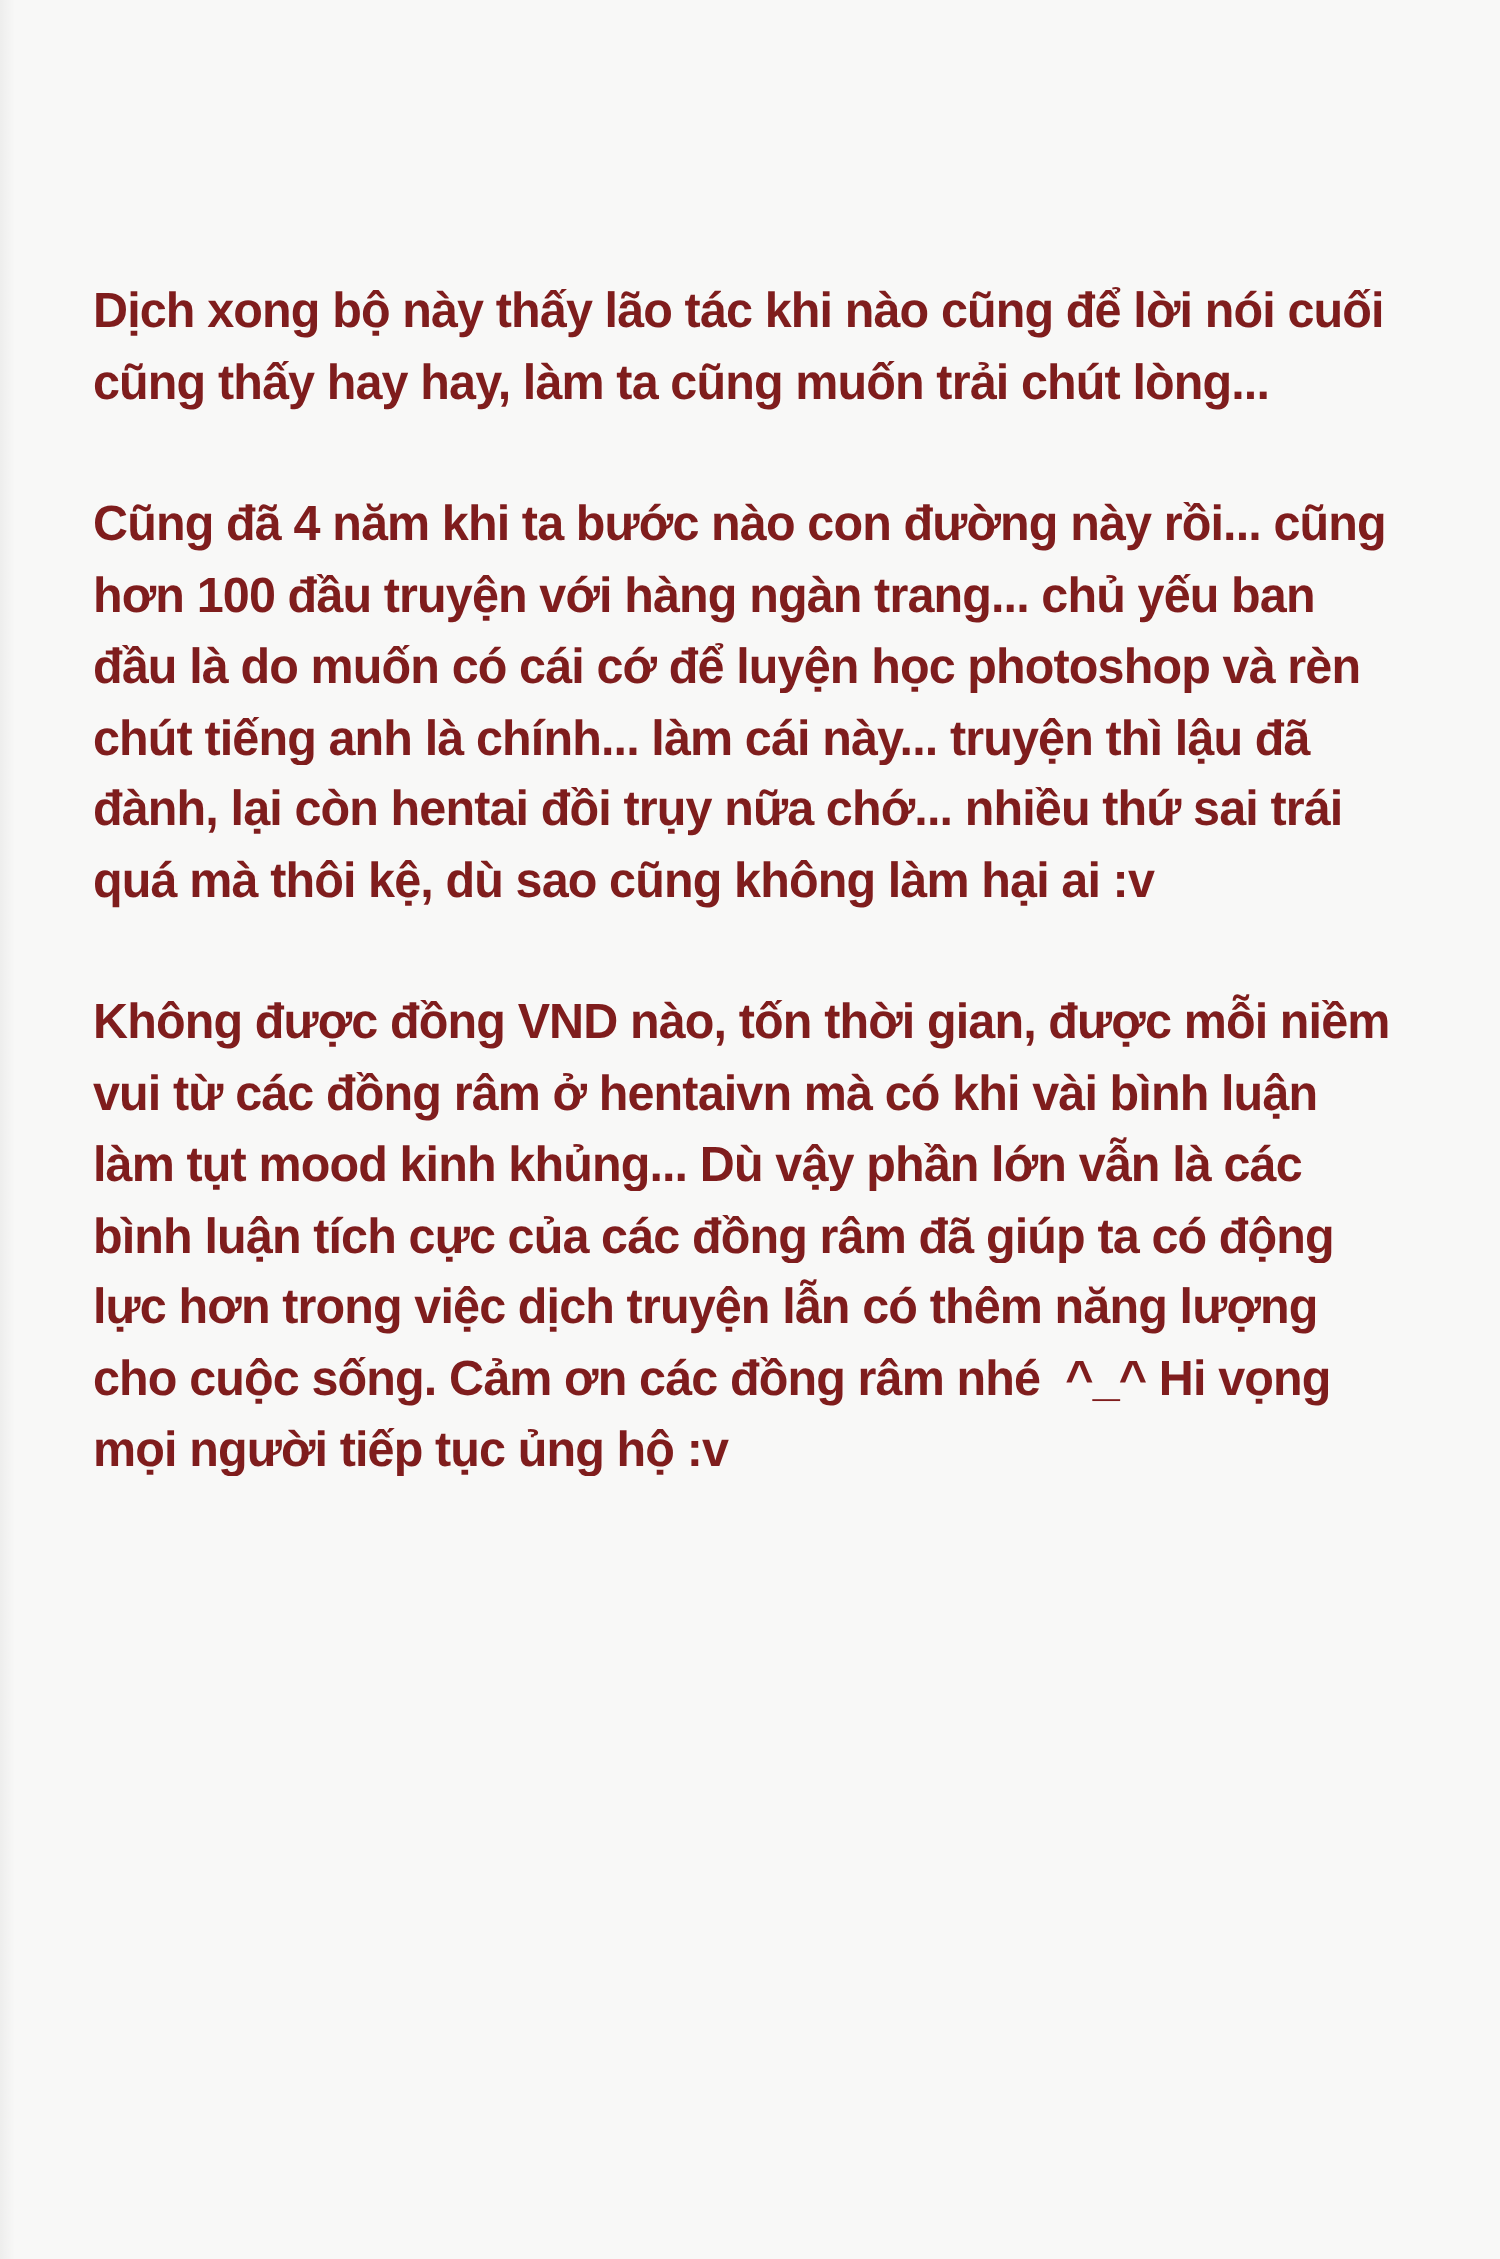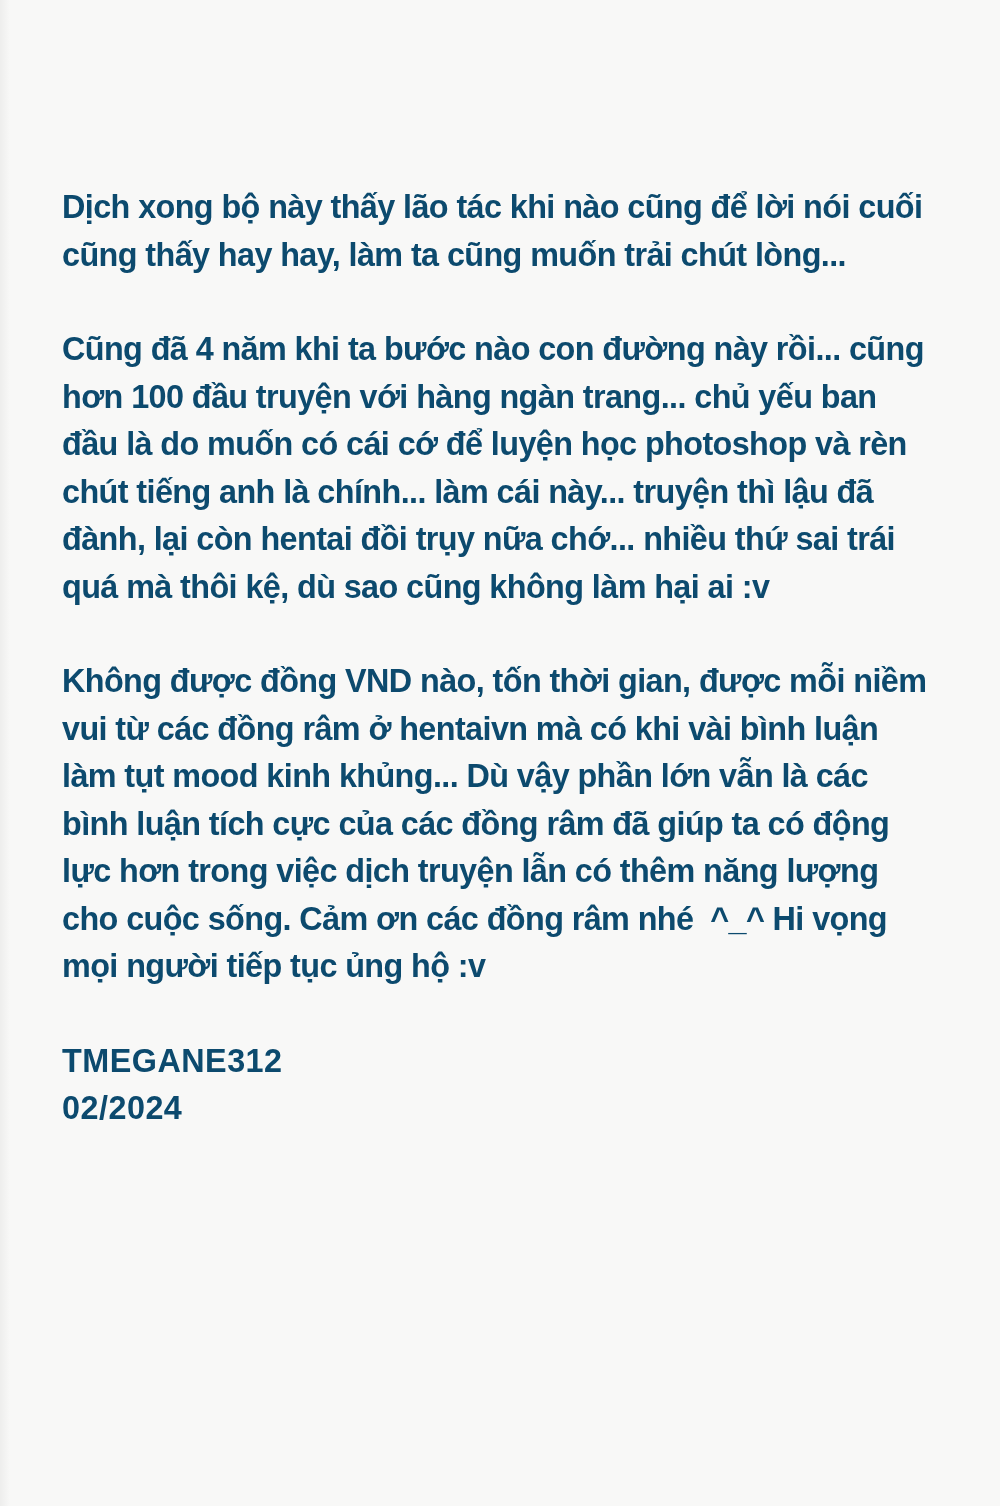--- a/index.html
+++ b/index.html
@@ -22,21 +22,21 @@
     left: 0; top: 0; bottom: 0;
     width: 10px;
     background: linear-gradient(to right, rgba(0,0,0,0.045), rgba(0,0,0,0));
     pointer-events: none;
   }
   .content {
     position: absolute;
     left: 62px;
     top: 183px;
     width: 900px;
-    color: #0c4a6e;
+    color: #7f1d1d;
     font-weight: 700;
     font-size: 33px;
     letter-spacing: -0.6px;
   }
   .paragraph {
     margin: 0 0 47px 0;
   }
   .line {
     height: 47.5px;
     line-height: 47.5px;
@@ -69,18 +69,14 @@
         <div class="paragraph">
           <div class="line">Không được đồng VND nào, tốn thời gian, được mỗi niềm</div>
           <div class="line">vui từ các đồng râm ở hentaivn mà có khi vài bình luận</div>
           <div class="line">làm tụt mood kinh khủng... Dù vậy phần lớn vẫn là các</div>
           <div class="line">bình luận tích cực của các đồng râm đã giúp ta có động</div>
           <div class="line">lực hơn trong việc dịch truyện lẫn có thêm năng lượng</div>
           <div class="line">cho cuộc sống. Cảm ơn các đồng râm nhé  ^_^ Hi vọng</div>
           <div class="line">mọi người tiếp tục ủng hộ :v</div>
         </div>
       </div>
-    <div class="paragraph signature">
-      <div class="line">TMEGANE312</div>
-      <div class="line">02/2024</div>
-    </div>
   </div>
 </div>
 
 </body></html>

